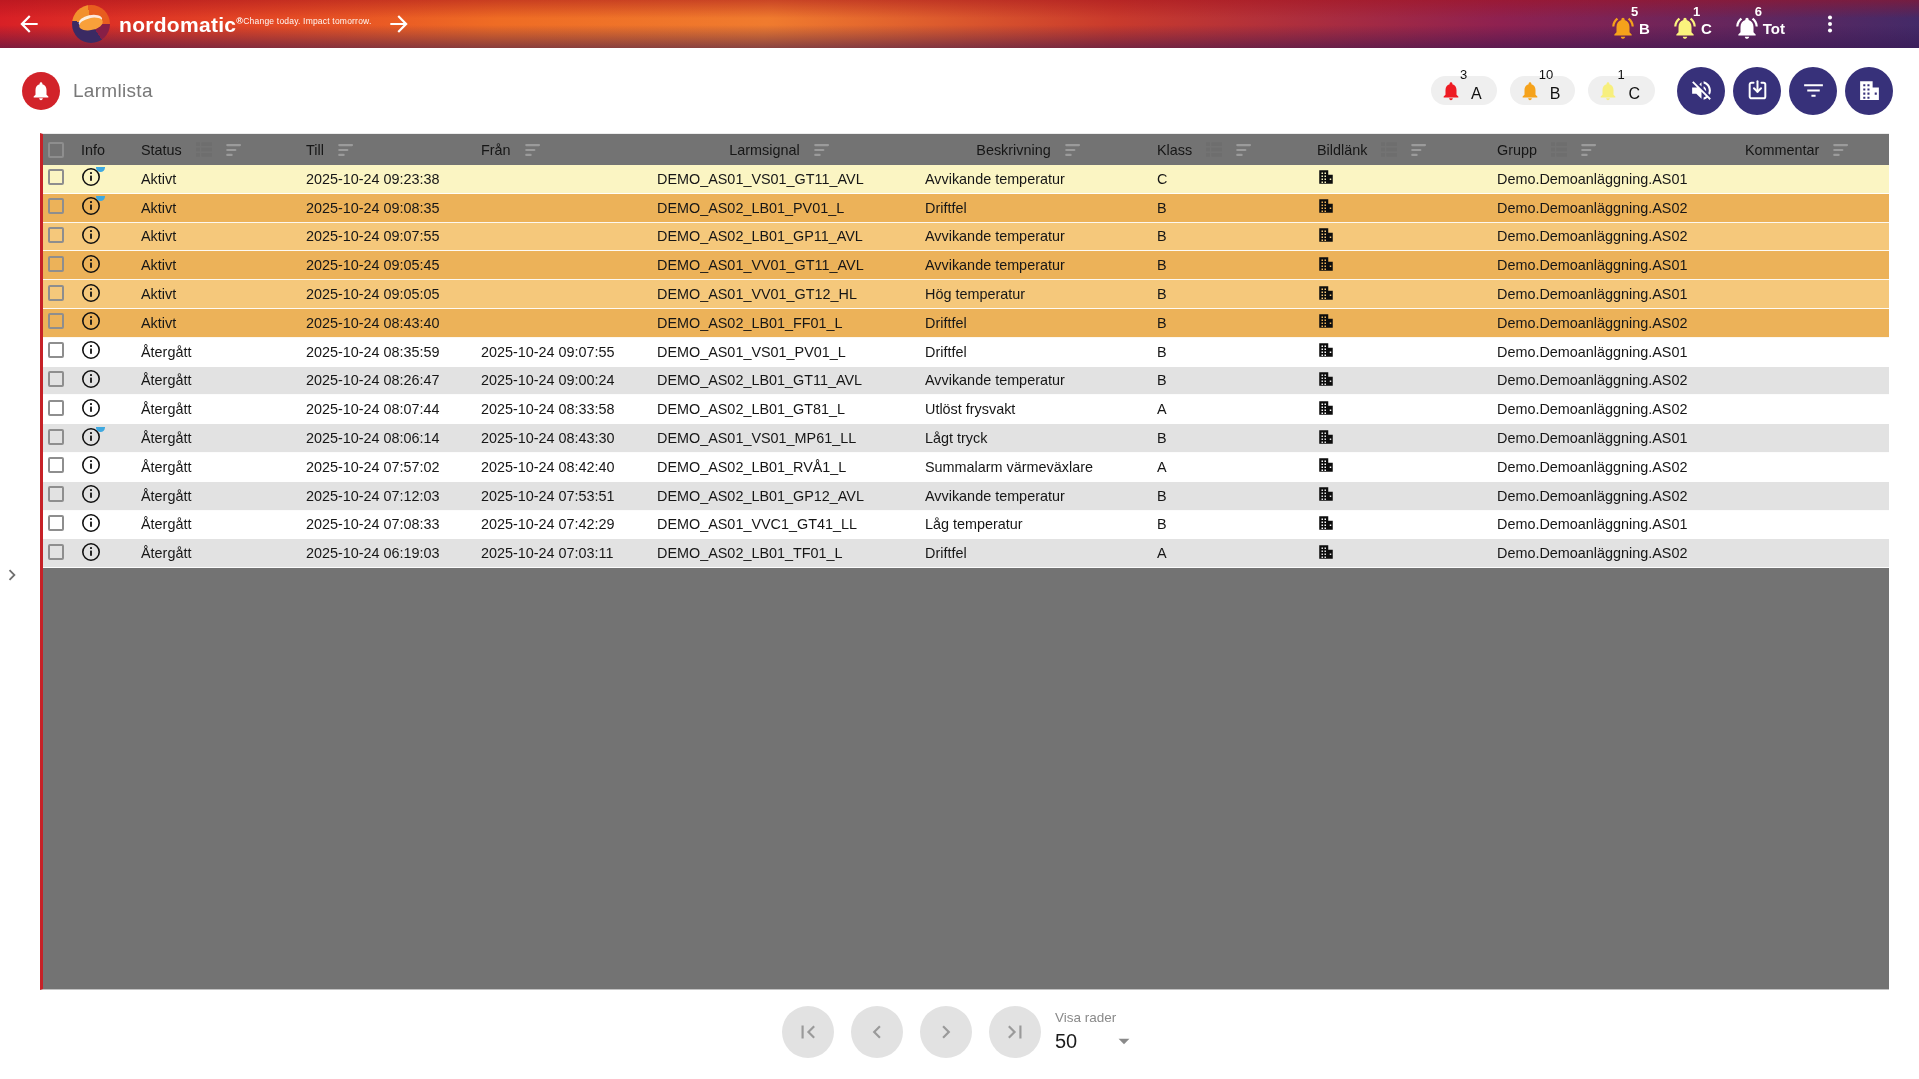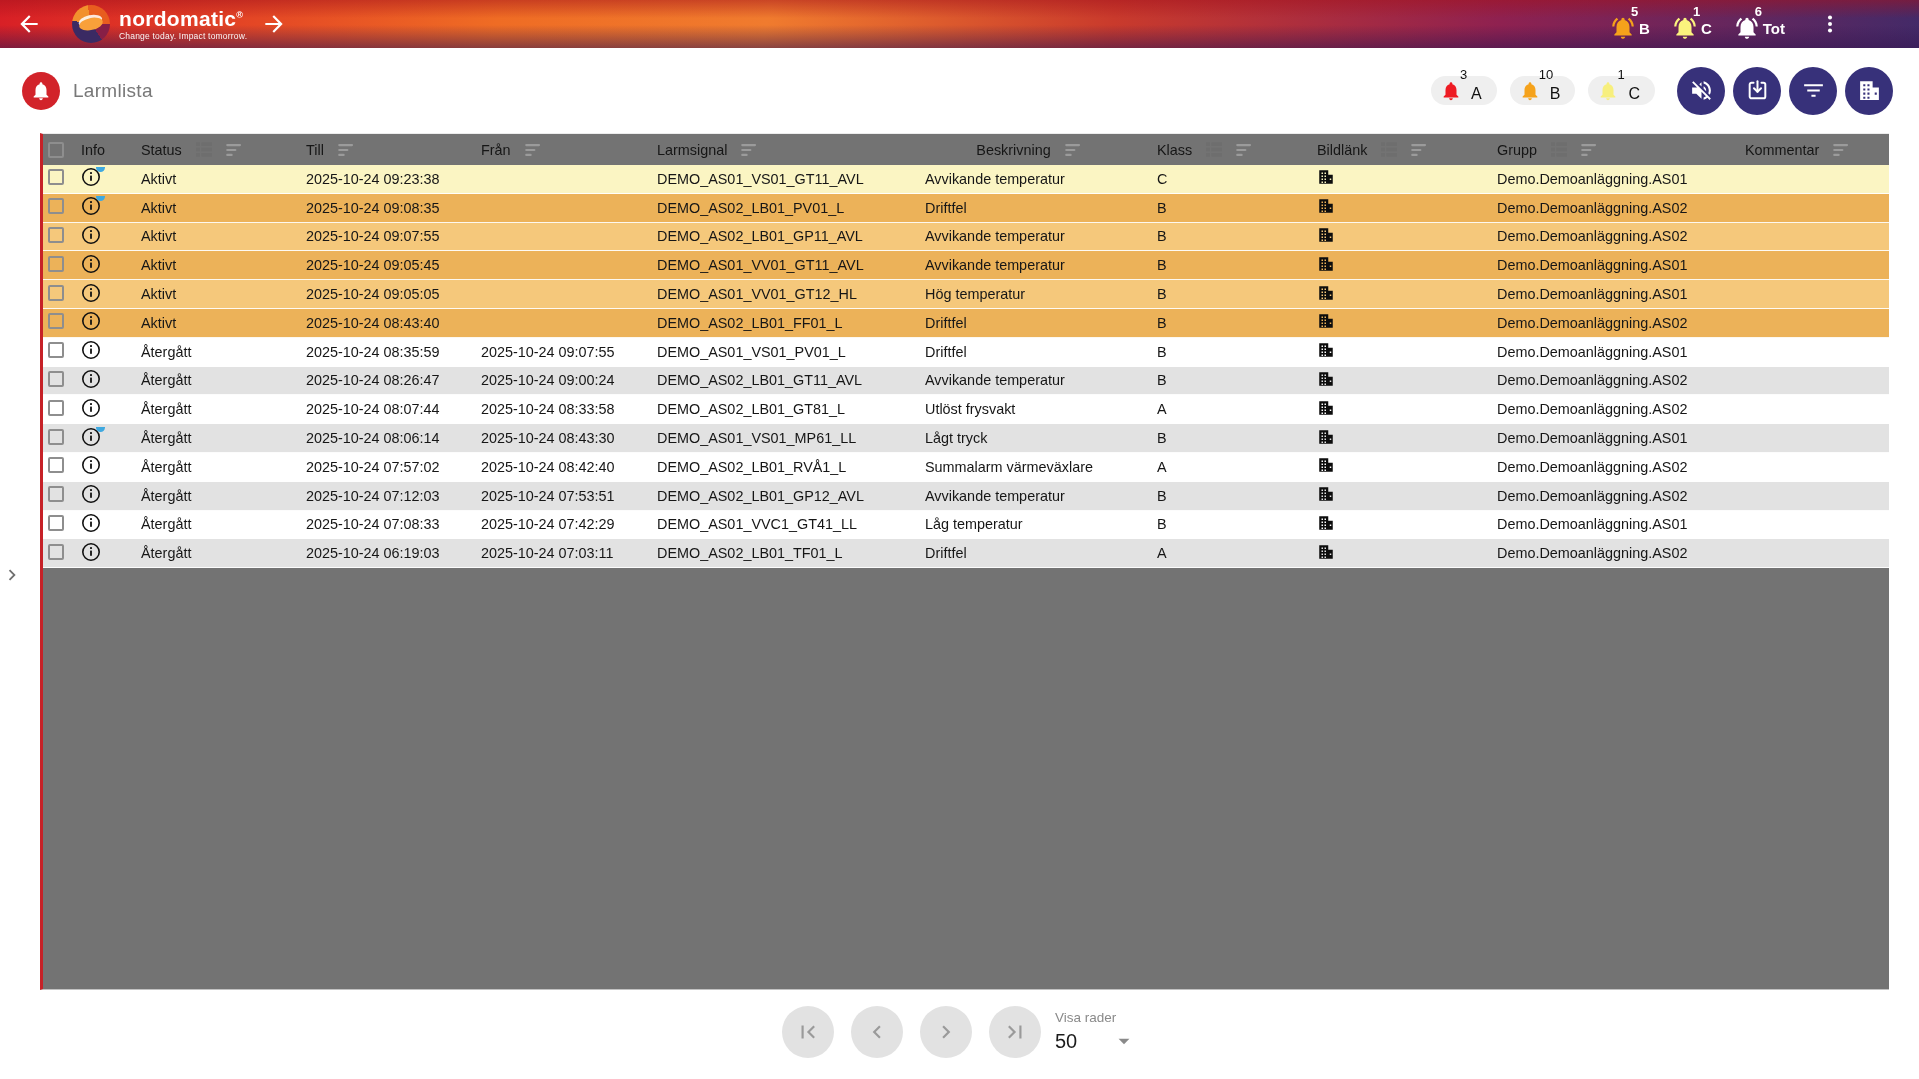--- a/index.html
+++ b/index.html
@@ -12,21 +12,21 @@
       linear-gradient(180deg, rgba(163,17,28,.50) 0%, rgba(235,106,31,0) 38%, rgba(235,106,31,0) 52%, rgba(52,22,80,.55) 100%),
       linear-gradient(100deg, #D81F26 0%, #EF6C24 26%, #F07B2E 40%, #C93A2C 58%, #8F2150 78%, #432A68 100%); }
   .nav-arrow { background: none; border: none; cursor: pointer; width: 34px; height: 34px;
     display: flex; align-items: center; justify-content: center; }
   .nav-arrow svg { width: 26px; height: 26px; fill: #fff; }
   .brand { display: flex; align-items: center; margin: 0 10px 0 26px; cursor: pointer; }
   .logo-circle { width: 38px; height: 38px; border-radius: 50%; margin-right: 9px; position: relative; overflow: hidden;
     background: conic-gradient(from 200deg, #3a2a63 0 80deg, #f2912d 80deg 150deg, #e85d1f 150deg 250deg, #871f46 250deg 305deg, #3a2a63 305deg 360deg); }
   .logo-circle::after { content: ""; position: absolute; left: 7px; top: 13px; width: 24px; height: 12px;
     border-radius: 12px/6px; background: #f9a03a; box-shadow: 0 -3px 0 0 rgba(255,255,255,.85); transform: rotate(-12deg); }
-  .brand-text { display: flex; flex-direction: column; line-height: 1; }
+  .brand-text { display: flex; flex-direction: row; line-height: 1; }
   .brand-name { color: #fff; font-size: 21px; font-weight: bold; letter-spacing: .3px; }
   .brand-name sup { font-size: 9px; }
   .brand-tagline { color: rgba(255,255,255,.95); font-size: 8.5px; margin-top: 3px; letter-spacing: .2px; }
   .flex-spacer { flex: 1; }
   .topbar-counters { display: flex; align-items: center; gap: 22px; margin-right: 28px; }
   .counter { position: relative; display: flex; align-items: center; cursor: pointer; padding-top: 8px; }
   .counter svg { width: 26px; height: 26px; }
   .counter .cnt { position: absolute; top: -3px; left: 21px; color: #fff; font-size: 13px; font-weight: bold; }
   .counter .lbl { color: #fff; font-size: 15px; font-weight: bold; margin-left: 3px; }
   .kebab { background: none; border: none; cursor: pointer; width: 34px; height: 34px;
@@ -58,21 +58,21 @@
   .thead-row { height: 31px; }
   .hcell { display: flex; align-items: center; gap: 14px; color: #8C8C8C; font-size: 14.5px; }
   .hcell .hicon { display: flex; align-items: center; cursor: pointer; }
   .i-sort { width: 19px; height: 14px; fill: #9B9B9B; }
   .i-grid { width: 16px; height: 15px; fill: #6E6E6E; }
   .trow { height: 28.8px; border-bottom: 1px solid rgba(255,255,255,.9); cursor: pointer; }
   .cell { font-size: 14.4px; color: #161616; white-space: nowrap; overflow: hidden; }
   .col-select { padding-left: 5px; }
   .col-status { padding-left: 24px; }
   .col-till, .col-fran { padding-left: 21px; }
-  .col-larmsignal { padding-left: 22px; }
+  .col-larmsignal { padding-left: 22px; justify-content: center; }
   .col-beskrivning { padding-left: 20px; justify-content: center; }
   .col-klass, .col-bildlank, .col-grupp { padding-left: 22px; }
   .col-kommentar { padding-left: 10px; }
   .checkbox { display: inline-block; width: 16px; height: 16px; border: 2px solid #8E8E8E;
     border-radius: 2px; background: transparent; cursor: pointer; }
   .info-wrap { position: relative; display: inline-flex; width: 20px; height: 20px; cursor: pointer; }
   .info-wrap svg { width: 20px; height: 20px; }
   .unread-dot { display: none; position: absolute; top: -4px; right: -4px; width: 9px; height: 9px;
     border-radius: 50%; background: #3FA9E0; }
   .i-building { width: 18px; height: 18px; fill: #0D0D0D; }

